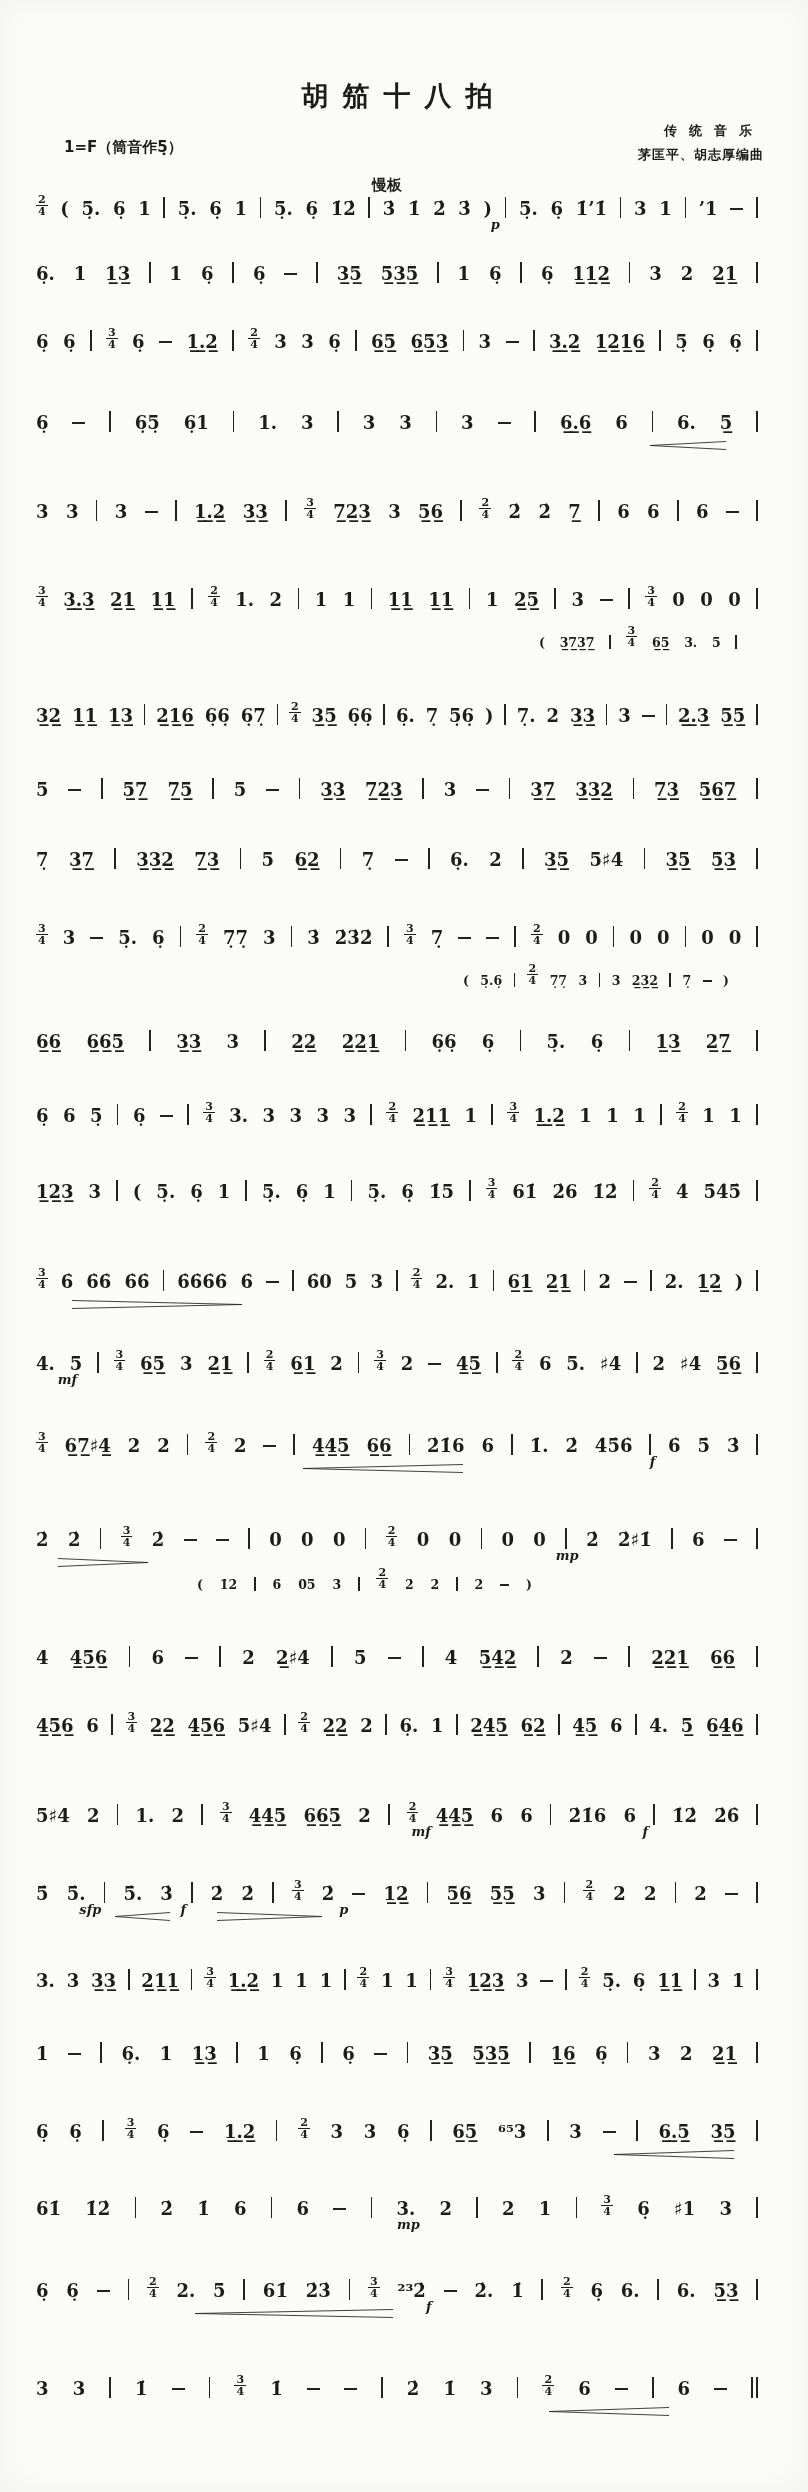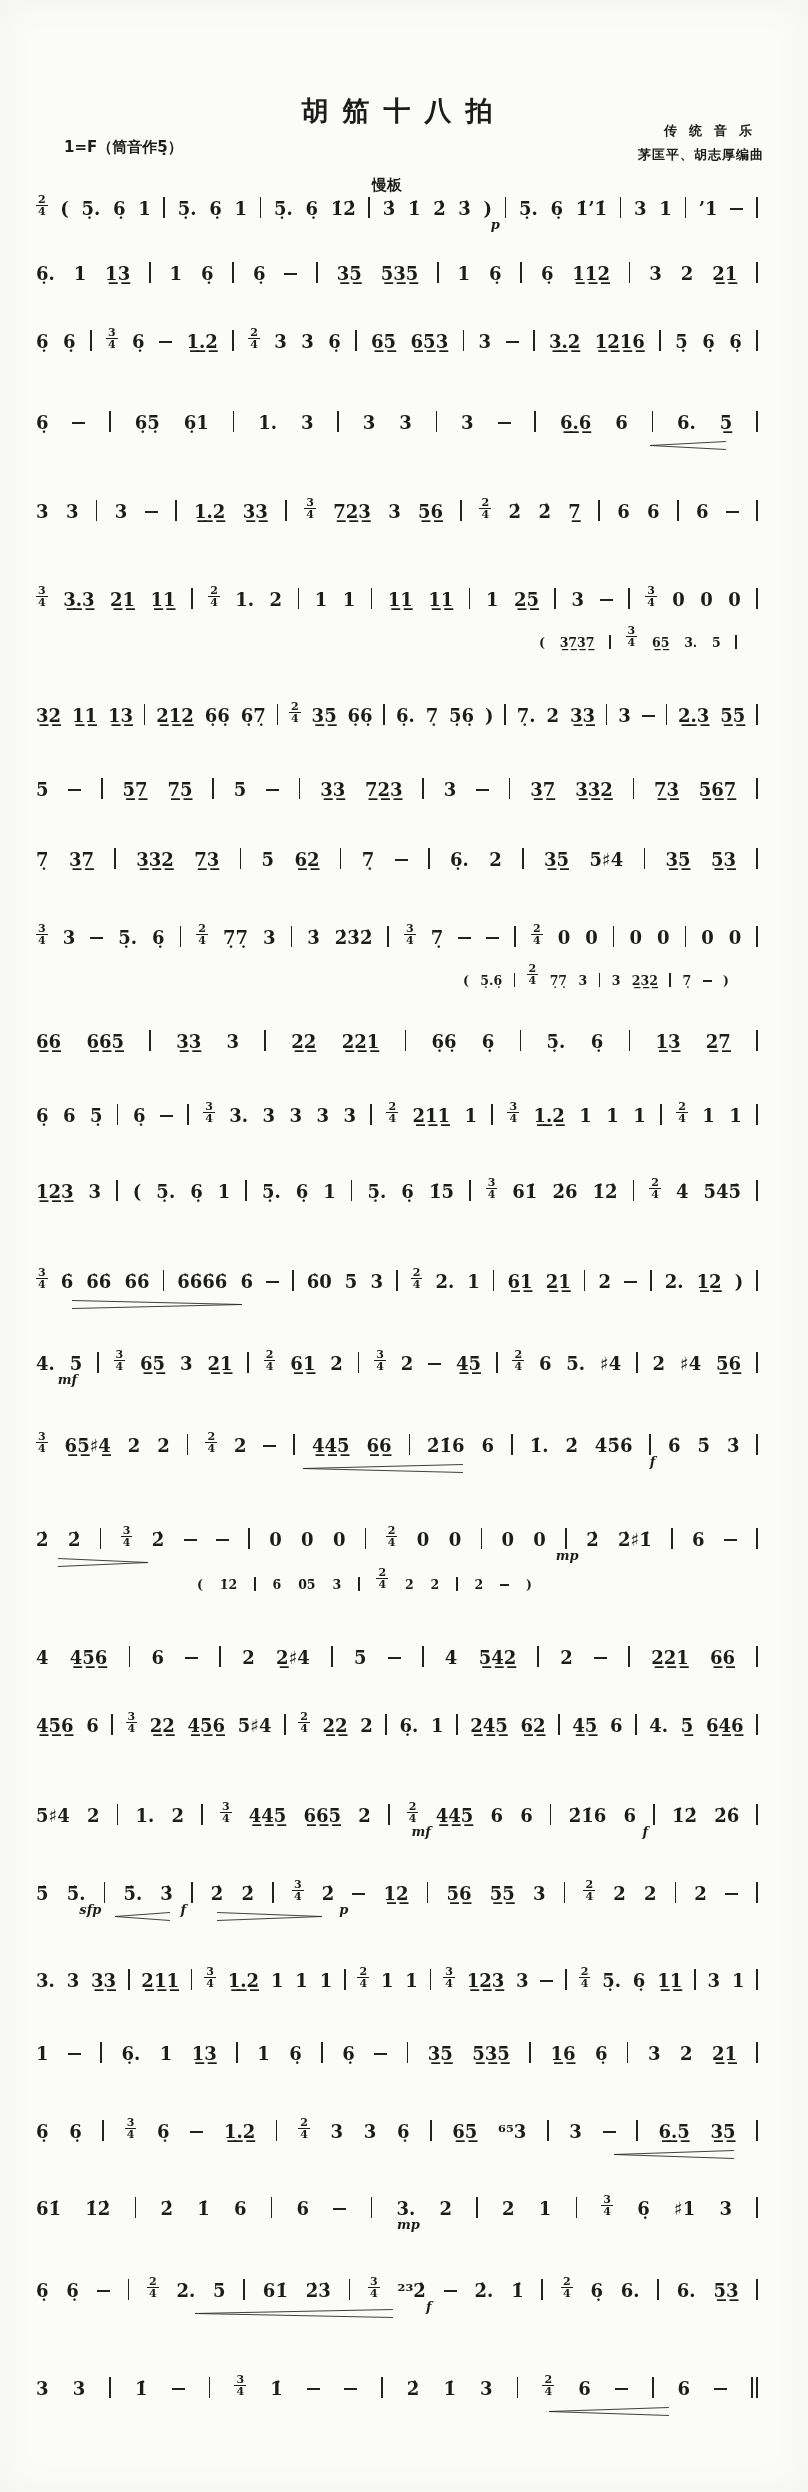--- a/index.html
+++ b/index.html
@@ -12,21 +12,20 @@
     font-family:"DejaVu Serif","Liberation Serif",serif;
     overflow:hidden;
     box-shadow:inset 0 0 40px rgba(0,0,0,0.04);
   }
   .title{
     position:absolute;top:78px;left:0;width:100%;
     text-align:center;
     font-size:27px;font-weight:bold;
     letter-spacing:14px;
     font-family:"DejaVu Sans","Liberation Sans",sans-serif;
-    margin-top:15px;
   }
   .keysig{
     position:absolute;top:138px;left:64px;
     font-size:15px;font-weight:bold;
     font-family:"DejaVu Sans","Liberation Sans",sans-serif;
   }
   .credits{
     position:absolute;top:122px;right:44px;
     text-align:right;
     font-family:Liberation Sans, sans-serif;
@@ -293,21 +292,21 @@
         <span class="note">6̲5̲</span>
         <span class="note">3.</span>
         <span class="note">5</span>
         <span class="bar"></span>
       </div>
       <div class="score-line system" style="top: 700px;">
         <span class="note">3̲2̲</span>
         <span class="note">1̲1̲</span>
         <span class="note">1̲3̲</span>
         <span class="bar"></span>
-        <span class="note">2̲1̲2̲</span>
+        <span class="note">2̲1̲6̲</span>
         <span class="note">6̣6̣</span>
         <span class="note">6̣7̣</span>
         <span class="bar"></span>
         <span class="ts">
           <span class="num">2</span>
           <span class="den">4</span>
         </span>
         <span class="note">3̲5̲</span>
         <span class="note">6̣6̣</span>
         <span class="bar"></span>
@@ -609,21 +608,21 @@
         <span class="bar"></span>
         <div class="marks">
           <span class="dyn" style="left: 3%;">mf</span>
         </div>
       </div>
       <div class="score-line system" style="top: 1430px;">
         <span class="ts">
           <span class="num">3</span>
           <span class="den">4</span>
         </span>
-        <span class="note">6̲5̲♯4̲</span>
+        <span class="note">6̲7̲♯4̲</span>
         <span class="note">2</span>
         <span class="note">2</span>
         <span class="bar"></span>
         <span class="ts">
           <span class="num">2</span>
           <span class="den">4</span>
         </span>
         <span class="note">2</span>
         <span class="dash"></span>
         <span class="bar"></span>

